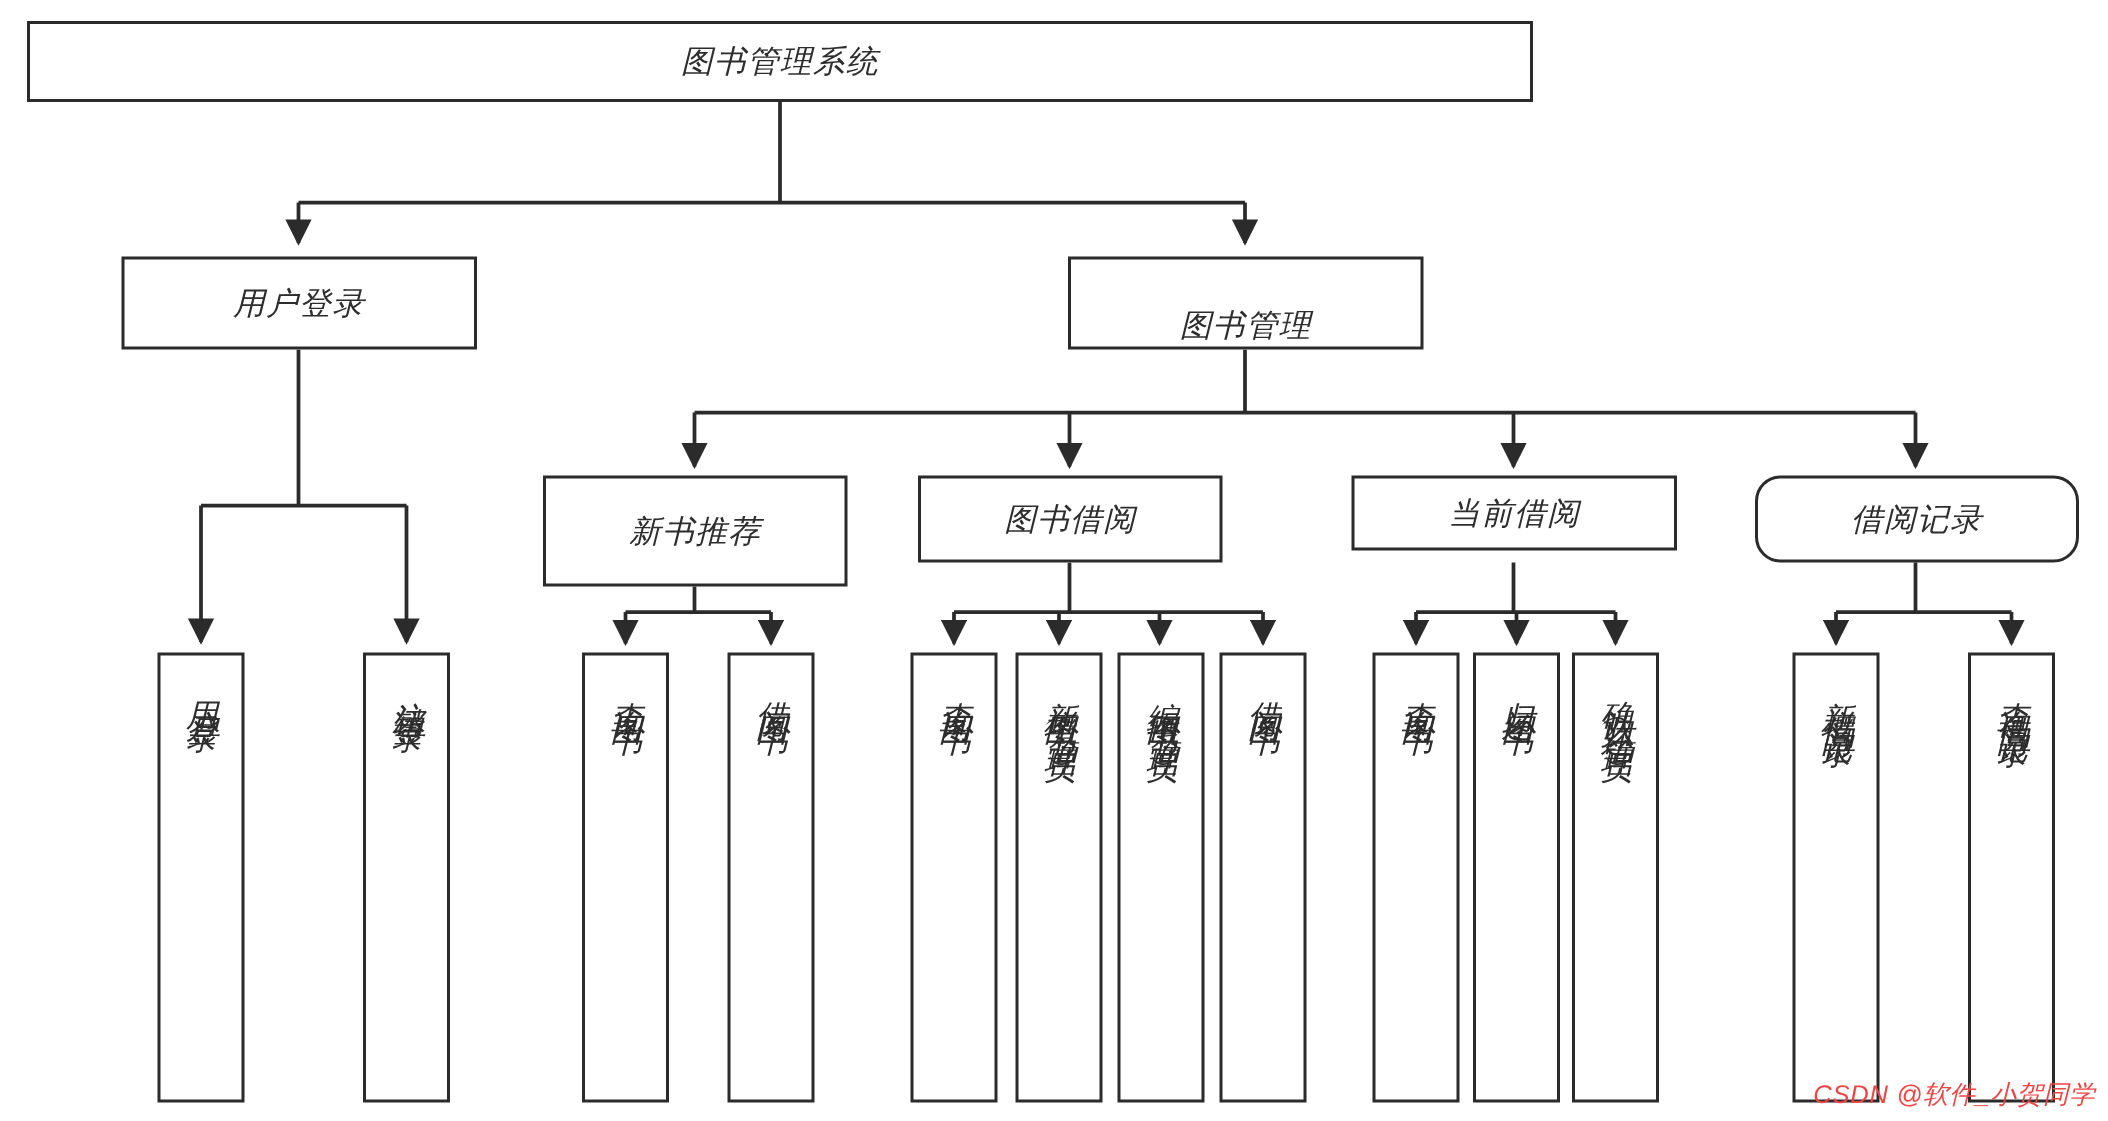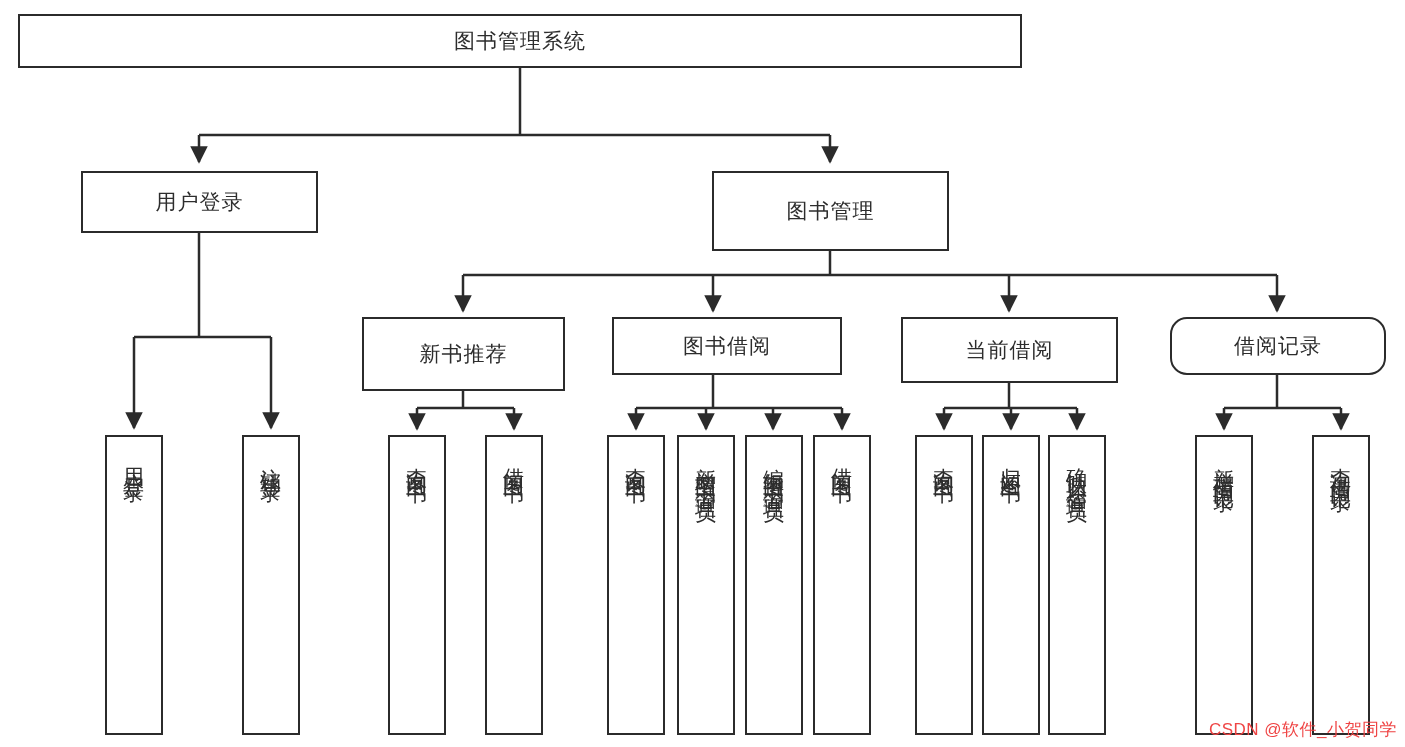--- a/index.html
+++ b/index.html
@@ -9,20 +9,21 @@
   }
   body {
     font-family: "Liberation Sans", "DejaVu Sans", sans-serif;
   }
   #canvas {
     position: relative;
     width: 1405px;
     height: 747px;
     background: #ffffff;
     overflow: hidden;
+    font-style: italic;
   }
   #wires {
     position: absolute;
     left: 0;
     top: 0;
     width: 1405px;
     height: 747px;
     pointer-events: none;
   }
   .node {
@@ -120,31 +121,31 @@
     </g>
   </svg>
 
   <div class="node horiz" style="left:18px; top:14px; width:1004px; height:54px;">
     <span class="htext">图书管理系统</span>
   </div>
 
   <div class="node horiz" style="left:81px; top:171px; width:237px; height:62px;">
     <span class="htext">用户登录</span>
   </div>
-  <div class="node horiz" style="left:712px; top:171px; width:237px; height:80px;">
+  <div class="node horiz" style="left:712px; top:171px; width:237px; height:62px;align-items:flex-end;">
     <span class="htext">图书管理</span>
   </div>
 
   <div class="node horiz" style="left:362px; top:317px; width:203px; height:74px;">
     <span class="htext">新书推荐</span>
   </div>
-  <div class="node horiz" style="left:612px; top:317px; width:230px; height:58px;">
+  <div class="node horiz" style="left:612px; top:317px; width:203px; height:58px;">
     <span class="htext">图书借阅</span>
   </div>
-  <div class="node horiz" style="left:901px; top:317px; width:217px; height:66px;">
+  <div class="node horiz" style="left:901px; top:317px; width:217px; height:50px;">
     <span class="htext">当前借阅</span>
   </div>
   <div class="node horiz" style="left:1170px; top:317px; width:216px; height:58px;border-radius:17px;">
     <span class="htext">借阅记录</span>
   </div>
 
   <div class="node vert" style="left:105px; top:435px; width:58px; height:300px;">
     <span class="vtext">用户登录</span>
   </div>
   <div class="node vert" style="left:242px; top:435px; width:58px; height:300px;">

